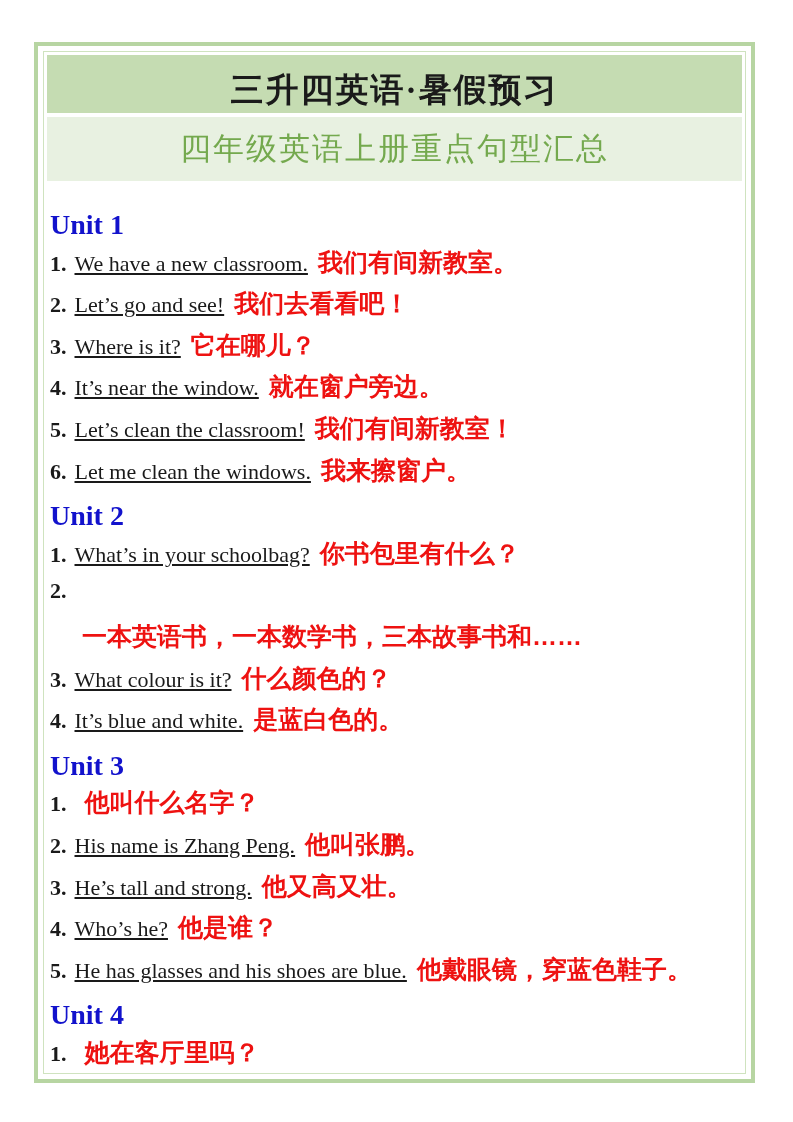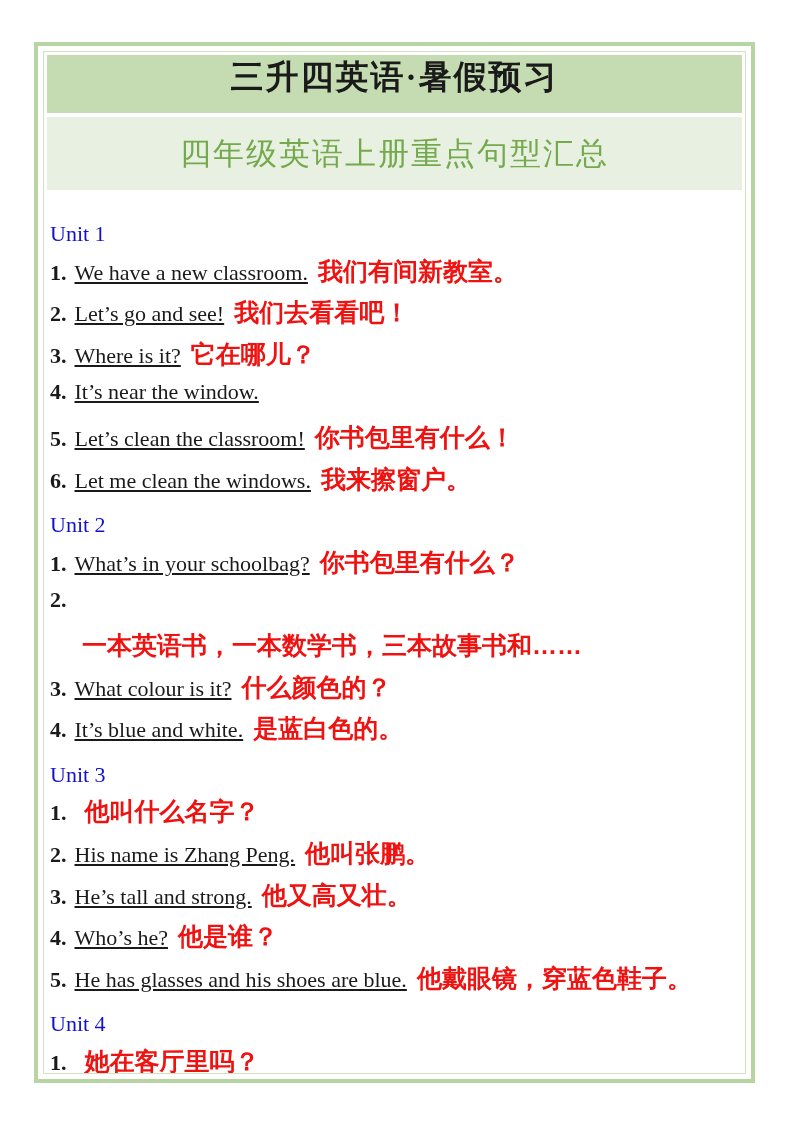--- a/index.html
+++ b/index.html
@@ -31,43 +31,43 @@
     position:absolute;
     left:5px;top:5px;right:5px;bottom:5px;
     border:1px solid var(--frame-light);
     padding:3px;
     box-sizing:border-box;
     overflow:hidden;
   }
   .title-banner{
     background:var(--banner-green);
     height:58px;
-    display:flex;align-items:flex-start;justify-content:center;
+    display:flex;align-items:flex-end;justify-content:center;
     font-size:33px;
     font-weight:bold;
     letter-spacing:2px;
     color:var(--body-black);
   }
   .subtitle-banner{
     margin-top:4px;
     background:var(--subtitle-bg);
-    height:73px;
+    height:64px;
     display:flex;align-items:center;justify-content:center;
     font-size:31px;
     letter-spacing:2px;
     color:var(--subtitle-text);
   }
   .content{
     padding:23px 4px 0 3px;
   }
   .unit-heading{
     height:41.6px;
     display:flex;align-items:center;
-    font-weight:normal;
-    font-size:22px;
+    font-weight:bold;
+    font-size:28px;
     color:var(--unit-blue);
   }
   .line{
     height:41.6px;
     display:flex;align-items:baseline;
     white-space:nowrap;
     font-size:22px;
     color:var(--body-black);
   }
   .num{
@@ -113,25 +113,26 @@
           <span class="zh">我们去看看吧！</span>
         </div>
         <div class="line">
           <span class="num">3.</span>
           <span class="en">Where is it?</span>
           <span class="zh">它在哪儿？</span>
         </div>
         <div class="line">
           <span class="num">4.</span>
           <span class="en">It’s near the window.</span>
+          <span class="zh">就在窗户旁边。</span>
         </div>
         <div class="line">
           <span class="num">5.</span>
           <span class="en">Let’s clean the classroom!</span>
-          <span class="zh">你书包里有什么！</span>
+          <span class="zh">我们有间新教室！</span>
         </div>
         <div class="line">
           <span class="num">6.</span>
           <span class="en">Let me clean the windows.</span>
           <span class="zh">我来擦窗户。</span>
         </div>
         <div class="unit-heading">Unit 2</div>
         <div class="line">
           <span class="num">1.</span>
           <span class="en">What’s in your schoolbag?</span>

